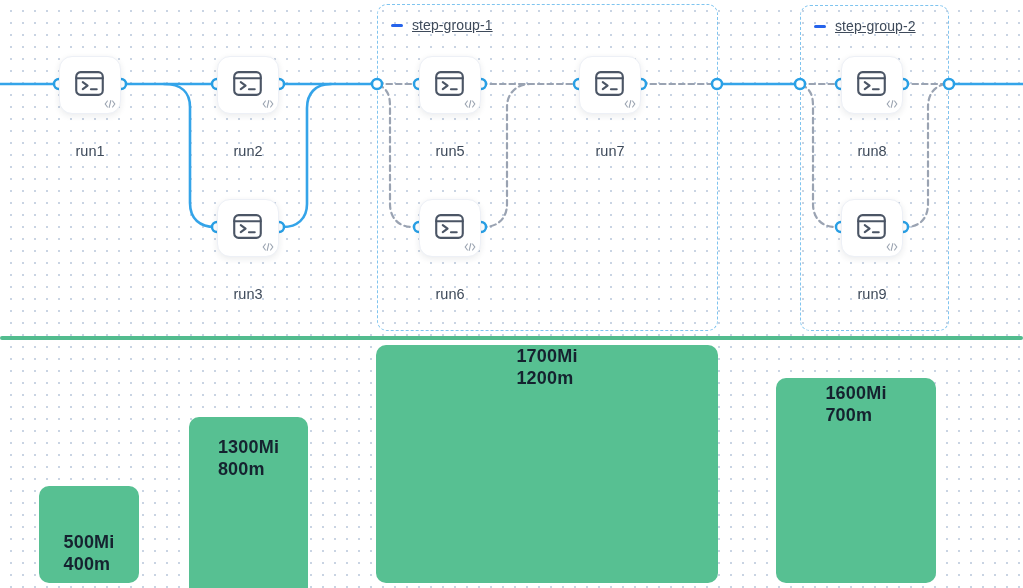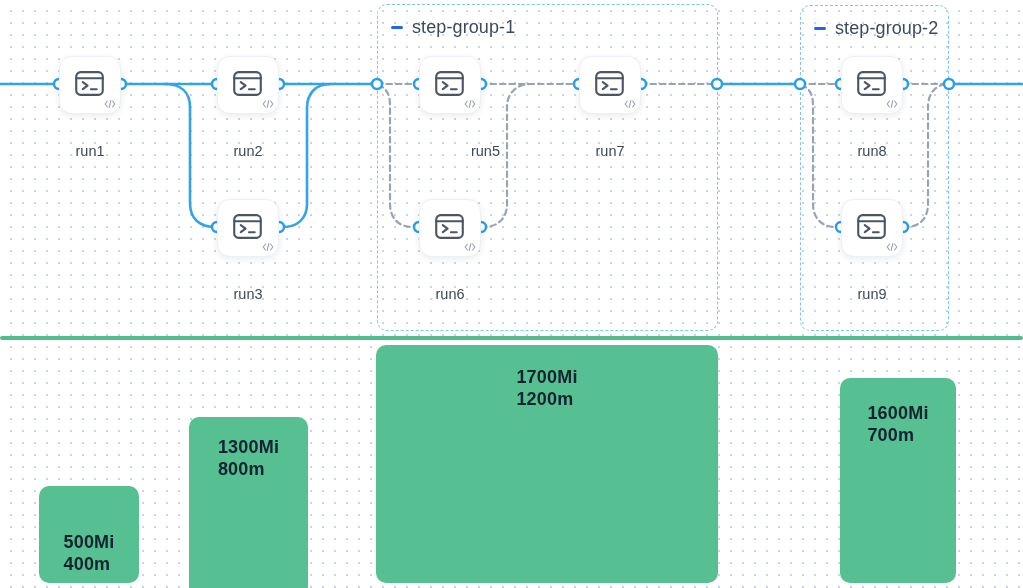--- a/index.html
+++ b/index.html
@@ -14,21 +14,21 @@
     background-size:12px 12px;background-position:5px 5px;
   }
   .layer{position:absolute;left:0;top:0;width:100%;height:100%;}
   
   .group{
     position:absolute;border:1.5px dashed var(--group_border);
     border-radius:10px;background:transparent;box-sizing:border-box;
   }
   .ghead{position:absolute;top:12px;left:13px;display:flex;align-items:center;gap:9px;}
   .minus{width:12px;height:3px;border-radius:2px;background:var(--group_accent);}
-  .glabel{font-size:18px;color:var(--label_text);letter-spacing:.1px;}
+  .glabel{font-size:14px;color:var(--label_text);letter-spacing:.1px;text-decoration:underline;}
   
   #edges{position:absolute;left:0;top:0;pointer-events:none;}
   .edge-solid{fill:none;stroke:var(--edge_blue);stroke-width:2.6;stroke-linecap:round;}
   .edge-dashed{fill:none;stroke:var(--edge_gray);stroke-width:2.2;stroke-dasharray:5.5 4;stroke-linecap:round;}
   .port{fill:#ffffff;stroke:var(--port_stroke);stroke-width:2.5;}
   
   .node{position:absolute;width:100px;text-align:center;}
   .card{
     position:relative;width:60px;height:56px;margin:0 auto;background:#ffffff;
     border:1px solid #edf0f6;border-radius:13px;
@@ -146,21 +146,21 @@
         <line x1="16.5" y1="19" x2="22.5" y2="19"></line>
       </svg>
       <svg class="code" viewBox="0 0 12 10">
         <polyline points="3.4,2 1.2,5 3.4,8"></polyline>
         <polyline points="8.6,2 10.8,5 8.6,8"></polyline>
         <line x1="6.8" y1="1.6" x2="5.2" y2="8.4"></line>
       </svg>
     </div>
     <div class="nlabel">run3</div>
   </div>
-      <div class="node" style="left: 400px; top: 56px; text-align: right;">
+      <div class="node" style="left: 400px; top: 56px;">
     <div class="card">
       <svg class="term" viewBox="0 0 30 26">
         <rect x="1.2" y="1.2" width="27.6" height="23.6" rx="4.5"></rect>
         <line x1="1.2" y1="7.6" x2="28.8" y2="7.6"></line>
         <polyline points="8,11.5 13,15.2 8,18.9"></polyline>
         <line x1="16.5" y1="19" x2="22.5" y2="19"></line>
       </svg>
       <svg class="code" viewBox="0 0 12 10">
         <polyline points="3.4,2 1.2,5 3.4,8"></polyline>
         <polyline points="8.6,2 10.8,5 8.6,8"></polyline>
@@ -241,26 +241,26 @@
       <div class="mem">500Mi</div>
       <div class="cpu">400m</div>
     </div>
   </div>
       <div class="bar" style="left: 189px; top: 417px; width: 119px; height: 196px; padding-top: 19px;">
     <div class="lines">
       <div class="mem">1300Mi</div>
       <div class="cpu">800m</div>
     </div>
   </div>
-      <div class="bar" style="left: 376px; top: 345px; width: 342px; height: 238px; padding-top: 21px;">
+      <div class="bar" style="left: 376px; top: 345px; width: 342px; height: 238px; ">
     <div class="lines">
       <div class="mem">1700Mi</div>
       <div class="cpu">1200m</div>
     </div>
   </div>
-      <div class="bar" style="left: 840px; top: 378px; width: 116px; height: 205px; padding-top: 24px;">
+      <div class="bar" style="left: 776px; top: 378px; width: 160px; height: 205px; padding-top: 4px;">
     <div class="lines">
       <div class="mem">1600Mi</div>
       <div class="cpu">700m</div>
     </div>
   </div>
     </div>
 </div>
 
 </body></html>

